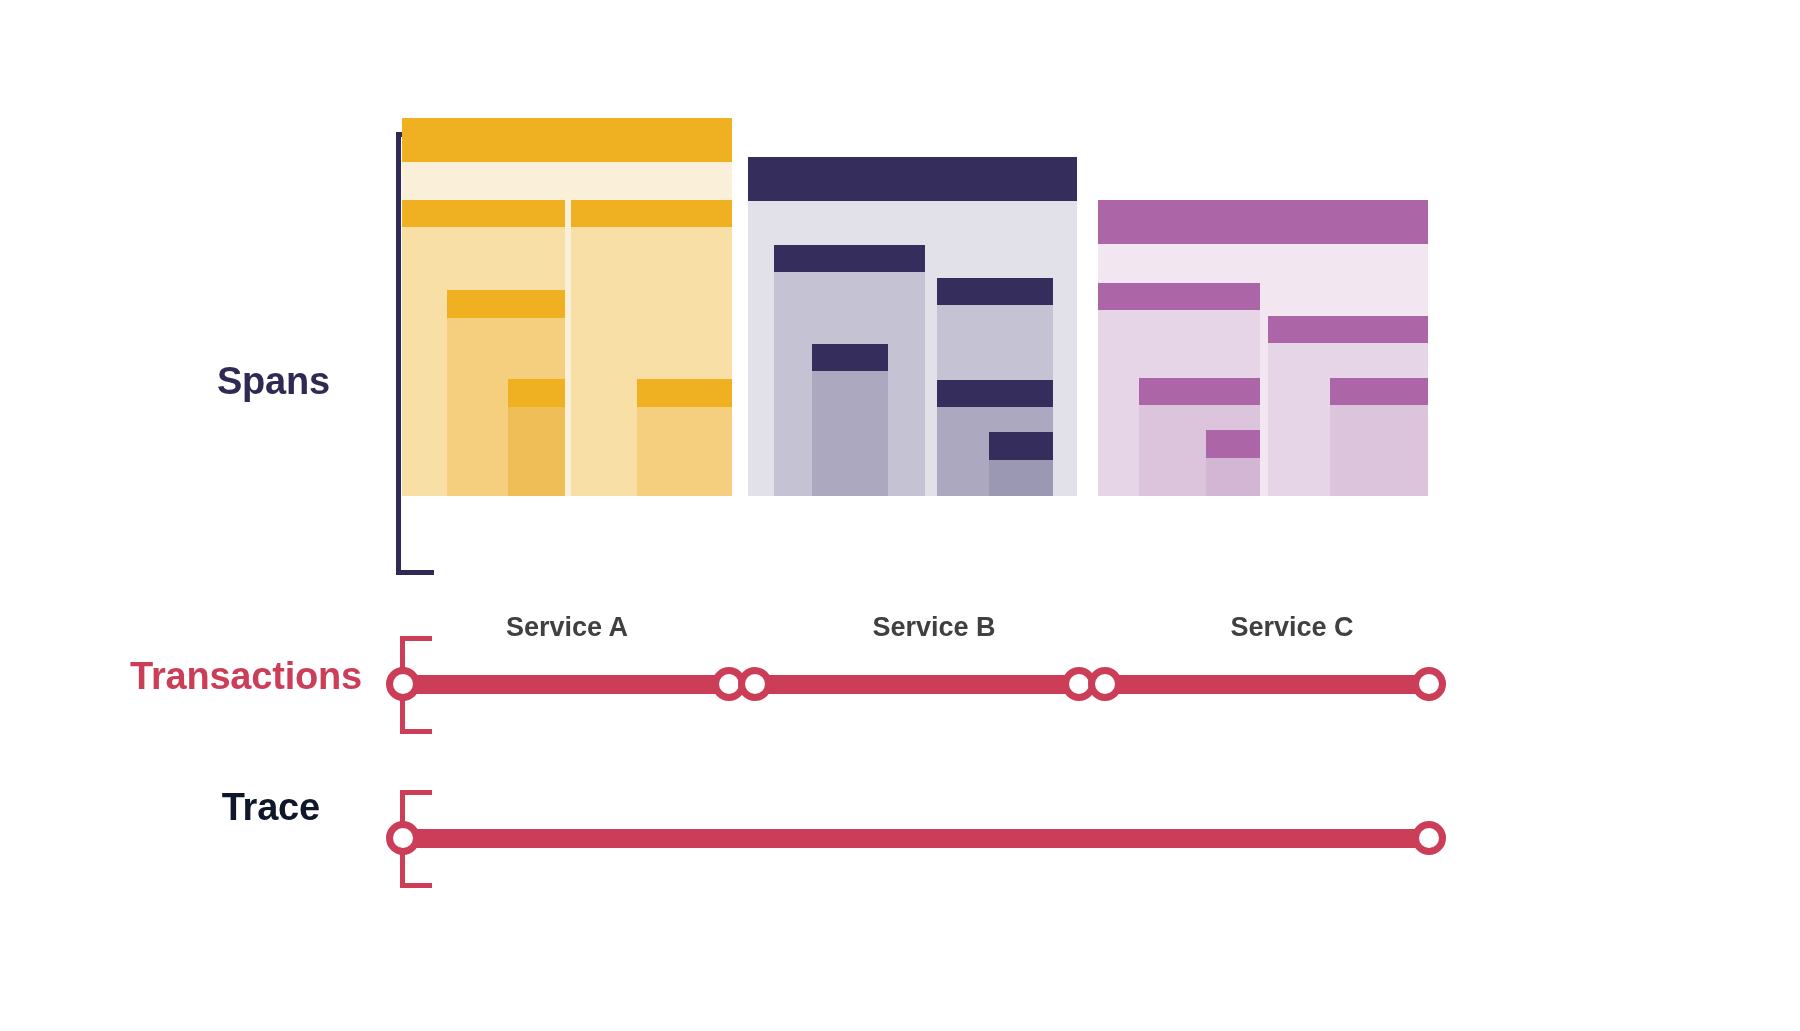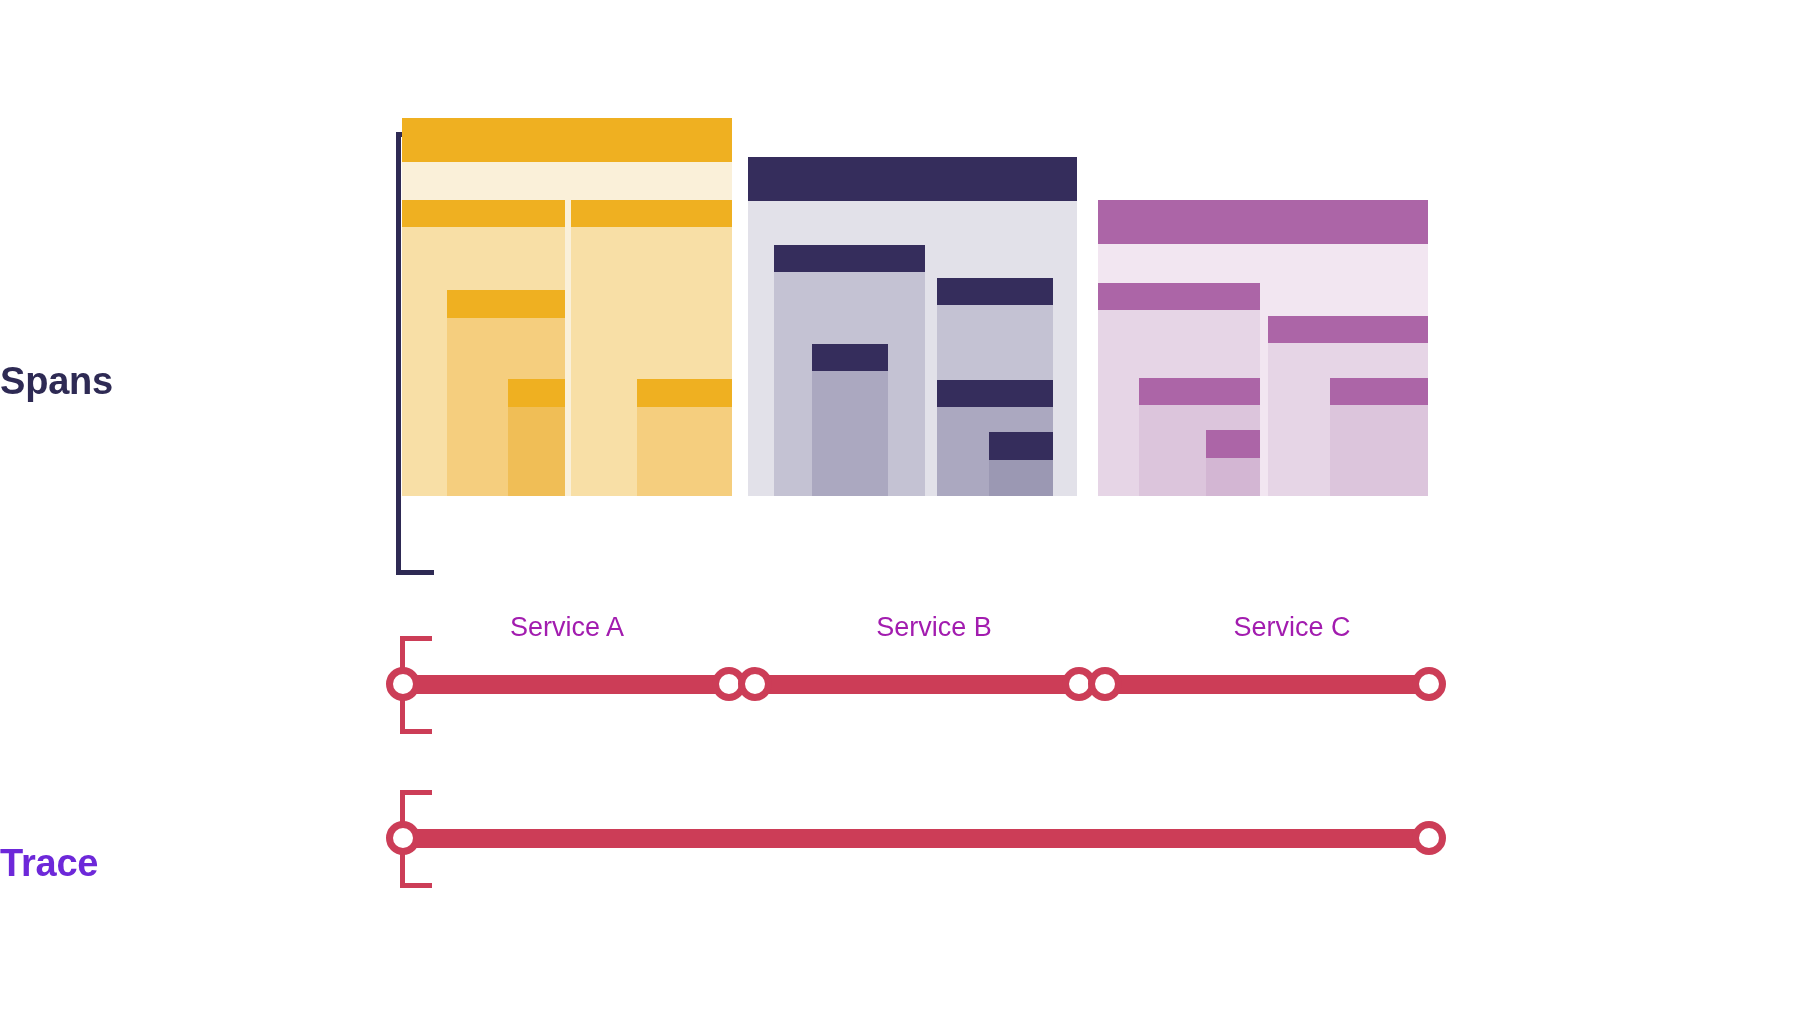--- a/index.html
+++ b/index.html
@@ -15,37 +15,37 @@
     width: 1800px;
     height: 1031px;
     background: #ffffff;
   }
 
   
   .row-label {
     position: absolute;
     font-weight: bold;
     white-space: nowrap;
-    text-align: left;
+    text-align: right;
     letter-spacing: -0.2px;
   }
   #label-spans {
     left: 0; top: 360px; width: 330px;
     font-size: 38px;
     color: #2E2A54;
   }
   #label-transactions {
     left: 0; top: 655px; width: 362px;
     font-size: 38px;
     color: #CC3D57;
   }
   #label-trace {
-    left: 0; top: 842px; width: 320px;
+    left: 0; top: 786px; width: 320px;
     font-size: 38px;
-    color: #6d28d9;
+    color: #0f172a;
   }
 
   
   .bracket {
     position: absolute;
     border-style: solid;
     border-right: none;
   }
   #bracket-spans {
     left: 396px; top: 132px;
@@ -77,22 +77,22 @@
   }
   .span-head {
     position: absolute;
     left: 0; right: 0; top: 0;
   }
 
   
   .svc-caption {
     position: absolute;
     font-size: 27px;
-    font-weight: normal;
-    color: #a21caf;
+    font-weight: bold;
+    color: #404040;
     text-align: center;
     white-space: nowrap;
   }
 
   
   .timeline-row { position: absolute; left: 0; width: 1800px; }
   .tl-seg {
     position: absolute;
     height: 19px;
     background: #CC3D57;
@@ -107,20 +107,21 @@
     box-sizing: border-box;
   }
 </style>
 </head>
 <body>
 
 <div id="stage">
 
   <div class="row-label" id="label-spans">Spans</div>
 
+  <div class="row-label" id="label-transactions">Transactions</div>
 
   <div class="row-label" id="label-trace">Trace</div>
 
   <div class="bracket" id="bracket-spans"></div>
   <div class="bracket" id="bracket-transactions"></div>
   <div class="bracket" id="bracket-trace"></div>
 
   <div id="spans-canvas">
       <div class="span-bar" style="left: 402px; top: 118px; width: 330px; height: 378px; background: rgb(250, 240, 217); z-index: 10;">
         <div class="span-head" style="height: 44px; background: rgb(239, 176, 33);"></div>

